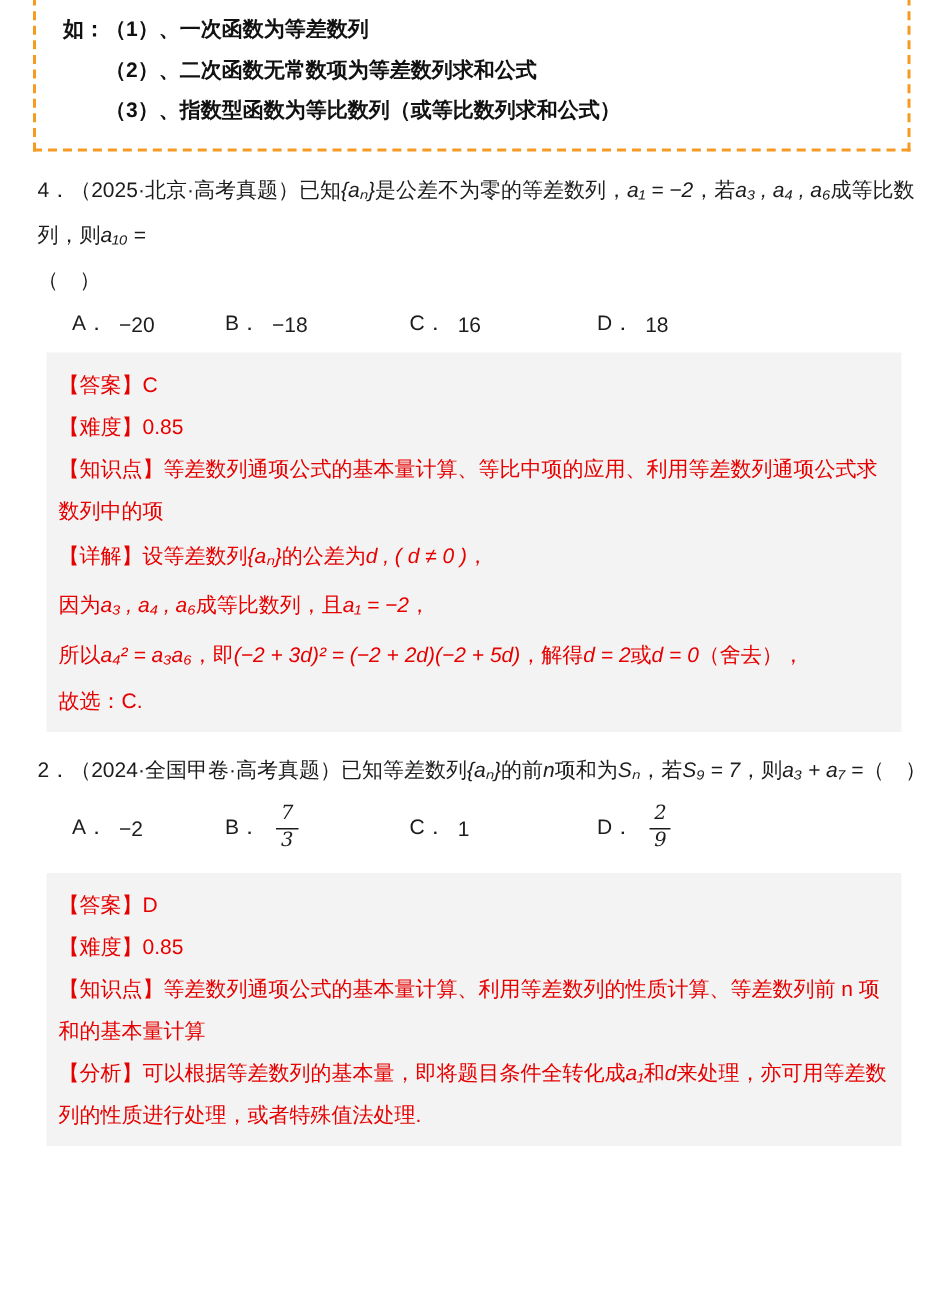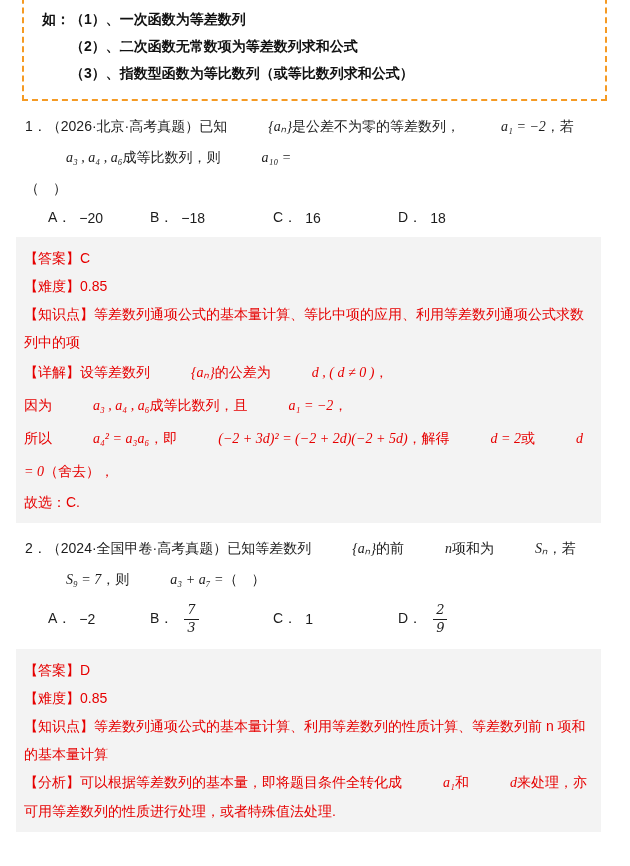--- a/index.html
+++ b/index.html
@@ -26,48 +26,48 @@
   .options.tall{min-height:48px;margin-top:0;}
   .option{display:flex;align-items:center;}
   .opt-letter{margin-right:8px;}
   .opt-value{display:inline-flex;align-items:center;}
   .opt-a{width:102px;}
   .opt-b{width:123px;}
   .opt-c{width:125px;}
 
   .sol-block{
     background:#F3F3F3;color:#E60000;
-    margin:6px 29px 0 16px;
+    margin:6px 29px 0 31px;
     padding:7px 8px 7px 8px;
   }
   .sol-line{line-height:28px;}
   .sol-line.math-line{line-height:33px;}
 
-  .math{font-family:Liberation Serif, serif;font-style:italic;padding-left:41px;}
+  .math{font-family:Liberation Sans, sans-serif;font-style:italic;}
 
   .frac{
     display:inline-block;vertical-align:middle;text-align:center;
     font-family:"DejaVu Serif","Liberation Serif",serif;font-style:italic;
     font-size:13px;line-height:1.15;margin:0 3px;
   }
   .frac .num{display:block;padding:0 3px 1px;border-bottom:1px solid currentColor;}
   .frac .den{display:block;padding-top:1px;}
 </style>
 </head>
 <body>
 
 <div class="page">
 
   <div class="note-box">
     <div class="note-line">如：（1）、一次函数为等差数列</div>
     <div class="note-line indent">（2）、二次函数无常数项为等差数列求和公式</div>
     <div class="note-line indent">（3）、指数型函数为等比数列（或等比数列求和公式）</div>
   </div>
 
-  <div class="stem"><span>1．（2026·北京·高考真题）已知</span><span class="math">{aₙ}</span><span>是公差不为零的等差数列，</span><span class="math">a₁ = −2</span><span>，若</span><span class="math">a₃ , a₄ , a₆</span><span>成等比数列，则</span><span class="math">a₁₀ =</span></div>
+  <div class="stem"><span>4．（2025·北京·高考真题）已知</span><span class="math">{aₙ}</span><span>是公差不为零的等差数列，</span><span class="math">a₁ = −2</span><span>，若</span><span class="math">a₃ , a₄ , a₆</span><span>成等比数列，则</span><span class="math">a₁₀ =</span></div>
   <div class="paren">（　）</div>
 
   <div class="options">
     <div class="option opt-a">
       <span class="opt-letter">A．</span>
       <span class="opt-value">
           <span>−20</span>
         </span>
     </div>
     <div class="option opt-b">

